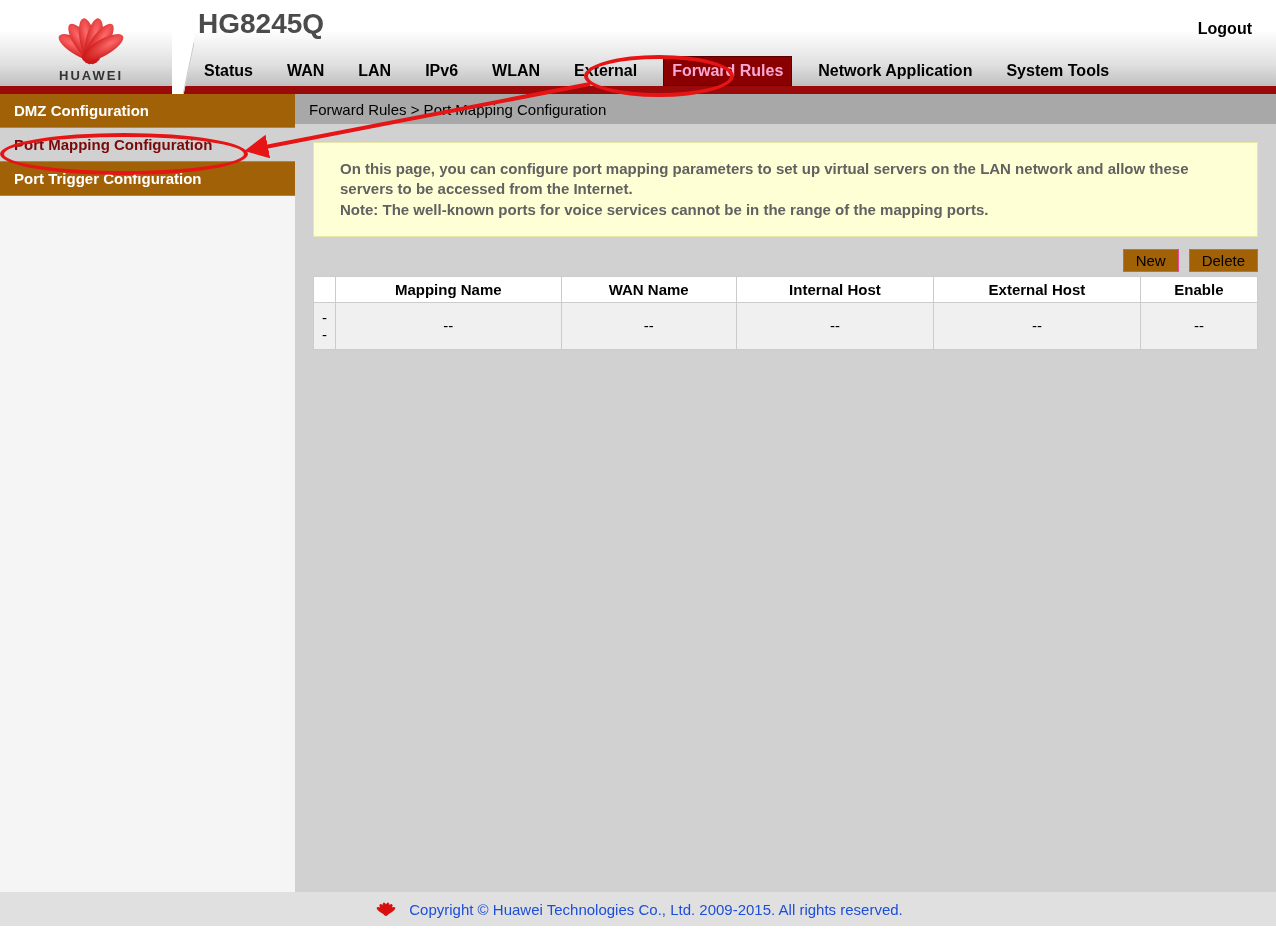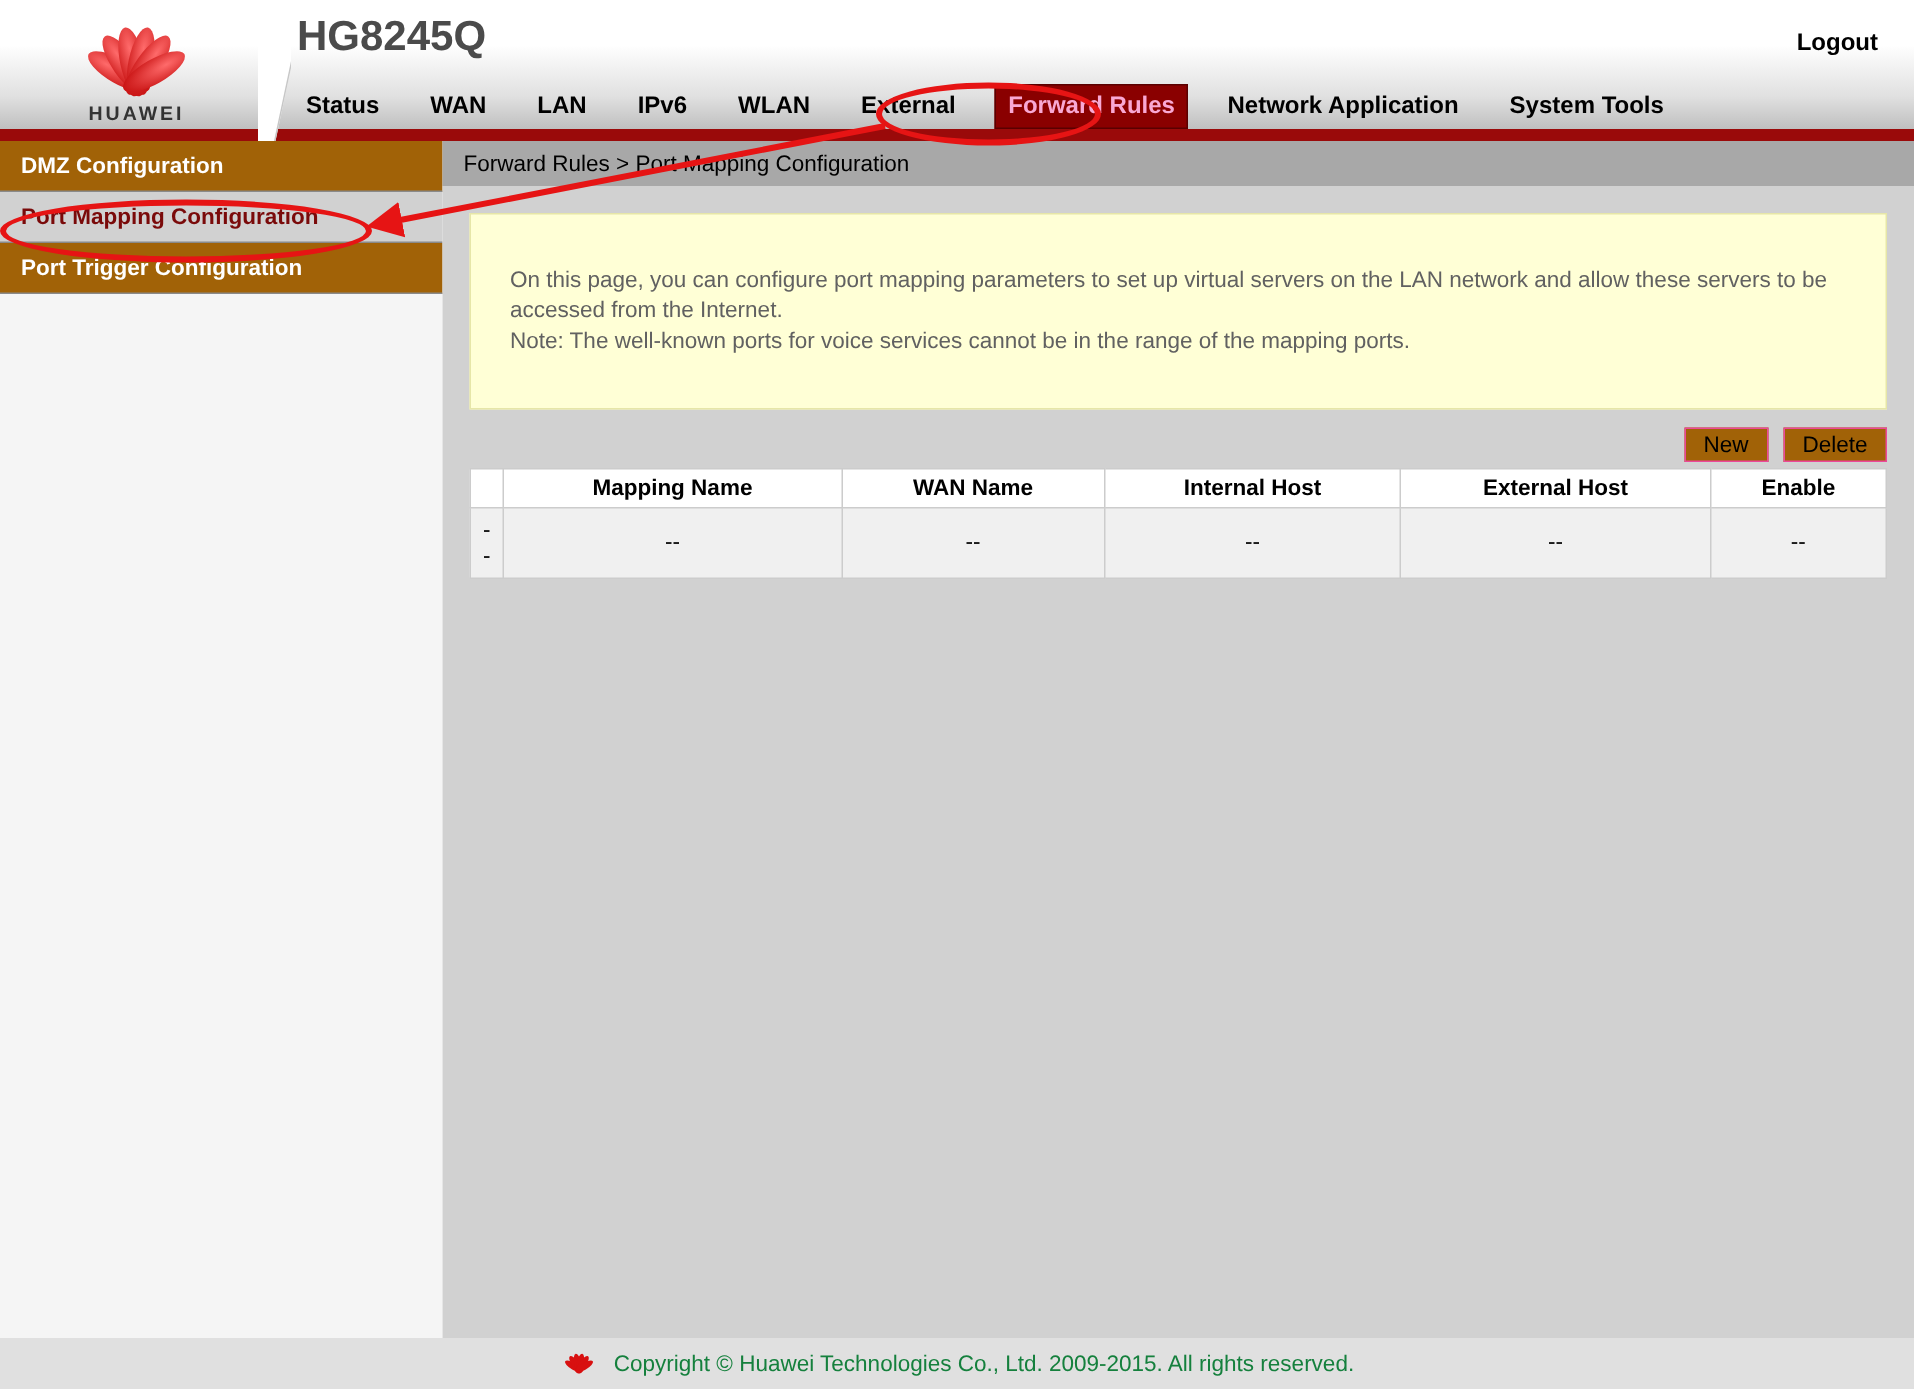--- a/index.html
+++ b/index.html
@@ -68,22 +68,22 @@
     
     .main { flex:1; display:flex; flex-direction:column; }
     .breadcrumb {
       height:30px; background:#a8a8a8; color:#000; font-size:15px;
       display:flex; align-items:center; padding-left:14px;
     }
     .content {
       flex:1; background:#d1d1d1; padding:18px; position:relative;
     }
     .note-box{
-      background:#ffffd6; border:1px solid #e6e6a8; padding:34px 26px;
-      color:#616161; font-size:15px; line-height:1.35;
+      background:#ffffd6; border:1px solid #e6e6a8; padding:16px 26px;
+      color:#616161; font-size:15px; line-height:1.35;font-weight:bold;
     }
     .toolbar{
       display:flex; justify-content:flex-end; gap:10px; margin:12px 0 4px 0;
     }
     .toolbar button{
       background:#a16207; border:1px solid #ec4899; font-size:15px; padding:2px 12px; cursor:pointer;
     }
 
     
     table.grid { width:100%; border-collapse:collapse; background:#f0f0f0;}
@@ -93,21 +93,21 @@
     }
     table.grid td {
       border:1px solid #ccc; font-size:15px; text-align:center; padding:6px;
       background:#f0f0f0;
     }
     table.grid th.checkbox-col, table.grid td.checkbox-col { width:22px; }
 
     
     .footer {
       height:34px; background:#e0e0e0; display:flex; align-items:center; justify-content:center;
-      color:#15803d; font-size:15px; position:relative;
+      color:#1d4ed8; font-size:15px; position:relative;
     }
     .footer-logo { width:26px; height:18px; margin-right:10px; }
     .circle-annot{
       border:4px solid #e61414; border-radius:50%; position:absolute;
     }
     .annot-arrow{ position:absolute; }
   </style>
 </head>
 <body>
 

